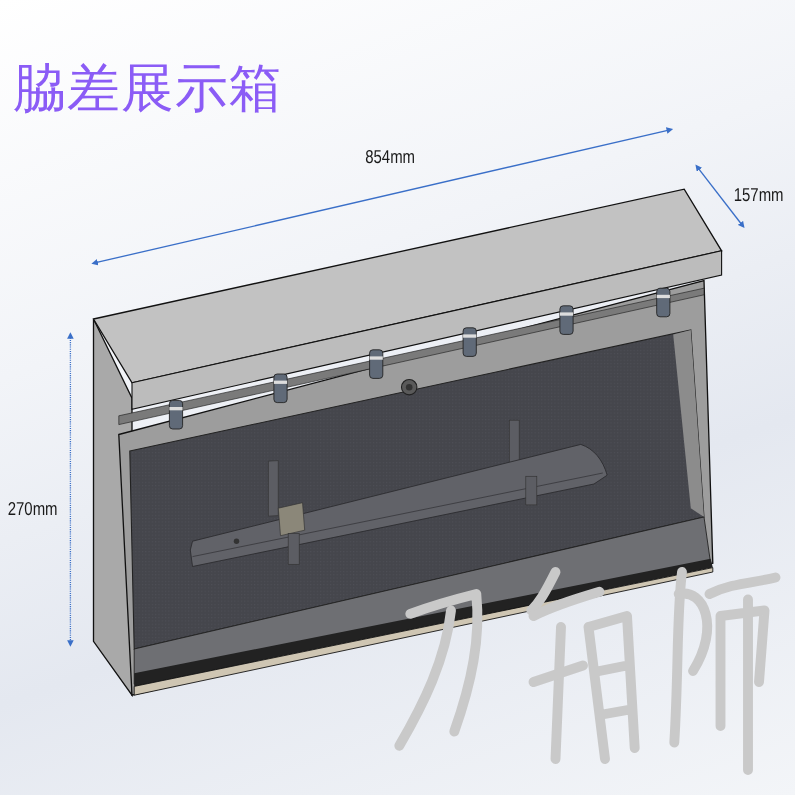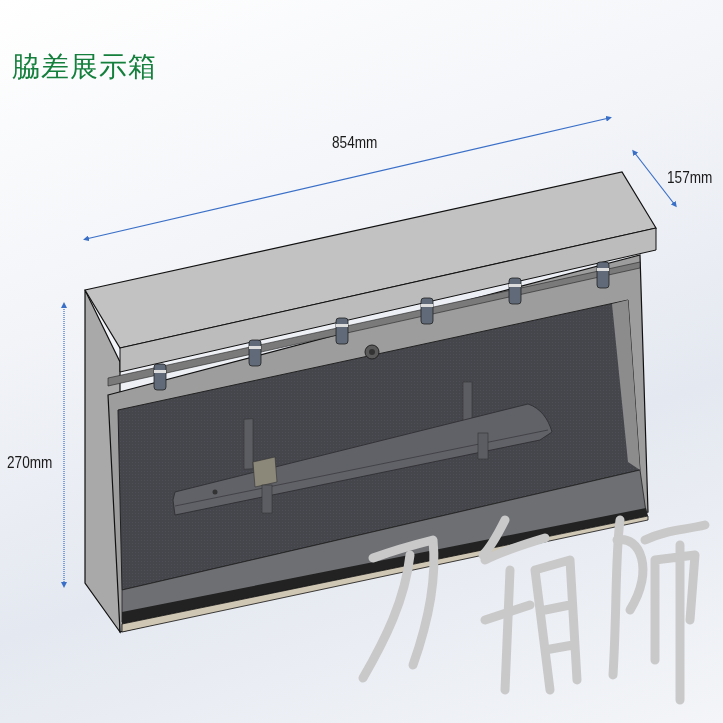--- a/index.html
+++ b/index.html
@@ -3,21 +3,21 @@
 <meta charset="utf-8">
 <style>
   html, body { margin: 0; padding: 0; }
   body {
     width: 723px; height: 723px; overflow: hidden; position: relative;
     background: linear-gradient(160deg, #ffffff 0%, #f2f4f8 35%, #e4e8f0 65%, #f3f5f8 100%);
     font-family: "Liberation Sans", "DejaVu Sans", sans-serif;
   }
   .title {
     position: absolute; left: 12px; top: 48px;
-    font-size: 28px; color: #15803d; letter-spacing: 1px;
+    font-size: 48px; color: #8b5cf6; letter-spacing: 1px;
     font-family: "DejaVu Sans", sans-serif; font-weight: normal;
   }
   .dim-label {
     position: absolute; font-size: 17px; color: #1a1a1a;
     font-family: "Liberation Sans", sans-serif; transform: scaleX(0.8); transform-origin: left top;
   }
   svg.scene { position: absolute; left: 0; top: 0; }
   .watermark {
     position: absolute; left: 355px; top: 500px; width: 360px; height: 210px;
   }

